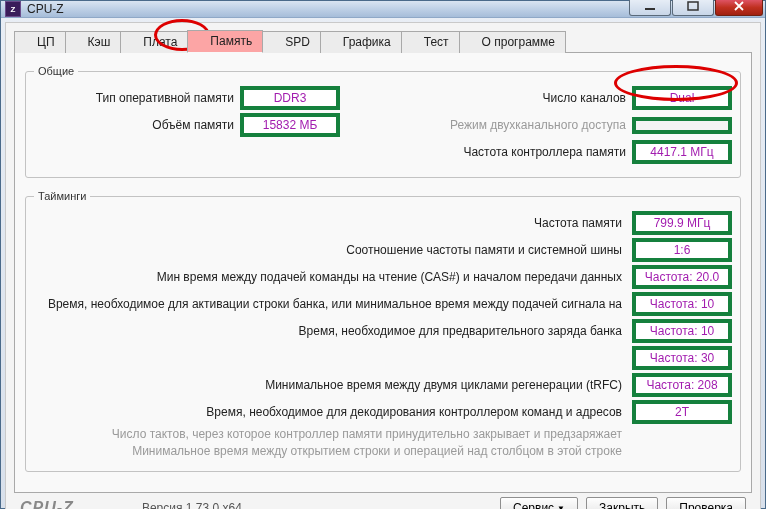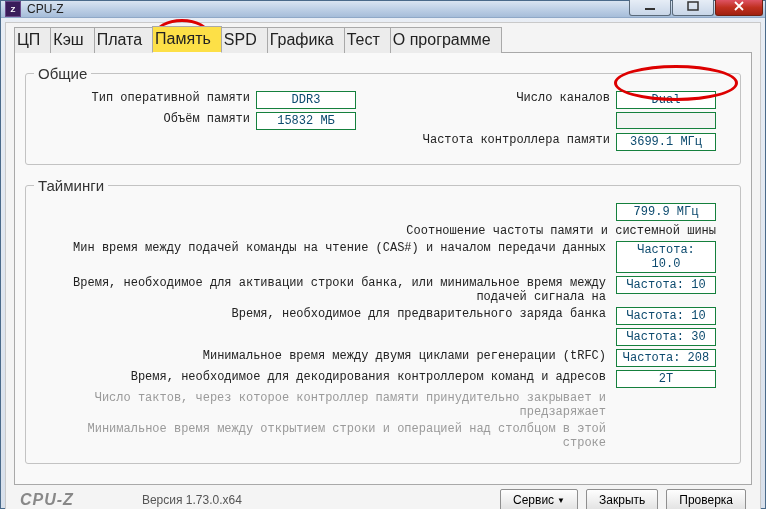--- a/index.html
+++ b/index.html
@@ -69,60 +69,60 @@
     padding: 6px 8px 6px 8px;
   }
   .tabs {
     display:flex;
     align-items:flex-end;
     height:24px;
     position:relative;
     margin-bottom:-1px;
   }
   .tab {
-    padding: 3px 10px 4px 2px;
+    padding: 3px 10px 4px 22px;
     border:1px solid #a9a9a9;
     border-bottom:none;
     background:#ececec;
     margin-right:-1px;
-    font-size:16px;
+    font-size:12px;
     color:#222;
     position:relative;
   }
   .tab.active {
-    background:#fde047;
+    background:#fca5a5;
     border-bottom:1px solid #f9f9f9;
     z-index:2;
   }
   .tab-panel {
     border:1px solid #a9a9a9;
     background:#f9f9f9;
     flex:1;
     padding: 8px 10px 8px 10px;
     overflow:hidden;
   }
   fieldset.grp {
     border:1px solid #c3c3c3;
     border-radius:3px;
     margin: 4px 0 12px 0;
     padding: 6px 8px 10px 8px;
   }
   fieldset.grp > legend {
     color:#333;
     padding:0 4px;
-    font-size:15px;
+    font-size:11px;
     margin-top:40px;
   }
-  .row { display:flex; align-items:flex-start; margin: 3px 16px; font-family: Liberation Mono, monospace; }
+  .row { display:flex; align-items:center; margin: 3px 0; }
   .lab { color:#222; }
   .lab.dim { color:#9a9a9a; }
   .valbox {
-    border:1px solid #15803d;
+    border:4px solid #15803d;
     background:#fff;
-    color:#0c4a6e;
+    color:#a21caf;
     text-align:center;
     padding:1px 4px;
     min-height:17px;
     font-size:12px;
   }
   .valbox.wide { width:100px; }
   .general-grid .row .lab { text-align:right; }
   .timings .row { justify-content:flex-end; gap:10px; }
   .timings .row .lab { text-align:right; flex:1; }
   .timings .row .valbox { width:100px; flex: 0 0 100px;}
@@ -202,42 +202,45 @@
           <span class="valbox wide" style="margin-left:6px;">DDR3</span>
           <span style="flex:1"></span>
           <span class="lab" style="width:130px;text-align:right;">Число каналов</span>
           <span class="valbox wide" style="margin-left:6px;">Dual</span>
         </div>
 
         <div class="row">
           <span class="lab" style="width:200px;">Объём памяти</span>
           <span class="valbox wide" style="margin-left:6px;">15832 МБ</span>
           <span style="flex:1"></span>
+          <span class="lab dim" style="text-align:right;">Режим двухканального доступа</span>
           <span class="valbox wide" style="margin-left:6px;background:#f4f4f4;"></span>
         </div>
 
         <div class="row">
           <span style="flex:1"></span>
           <span class="lab" style="text-align:right;">Частота контроллера памяти</span>
-          <span class="valbox wide" style="margin-left:6px;">3699.1 МГц</span>
+          <span class="valbox wide" style="margin-left:6px;">4417.1 МГц</span>
         </div>
       </fieldset>
 
       <fieldset class="grp timings">
         <legend>Тайминги</legend>
 
         <div class="row">
+            <span class="lab">Частота памяти</span>
             <span class="valbox">799.9 МГц</span>
           </div>
         <div class="row">
             <span class="lab">Соотношение частоты памяти и системной шины</span>
+            <span class="valbox">1:6</span>
           </div>
         <div class="row">
             <span class="lab">Мин время между подачей команды на чтение (CAS#) и началом передачи данных</span>
-            <span class="valbox">Частота: 10.0</span>
+            <span class="valbox">Частота: 20.0</span>
           </div>
         <div class="row">
             <span class="lab">Время, необходимое для активации строки банка, или минимальное время между подачей сигнала на</span>
             <span class="valbox">Частота: 10</span>
           </div>
         <div class="row">
             <span class="lab">Время, необходимое для предварительного заряда банка</span>
             <span class="valbox">Частота: 10</span>
           </div>
         <div class="row">

